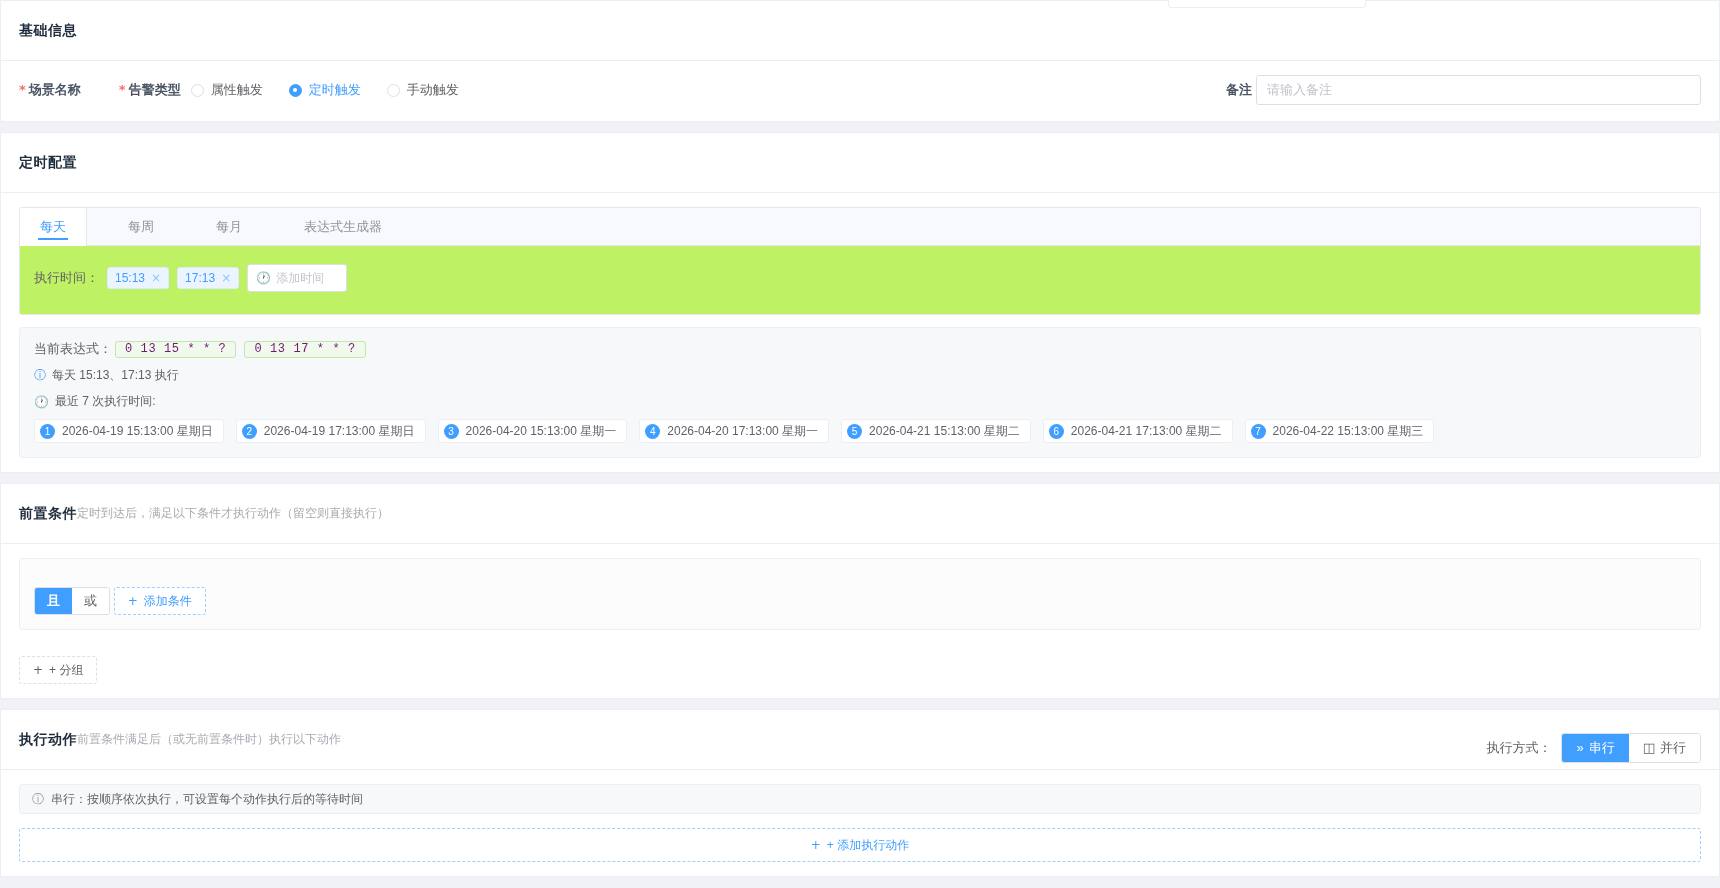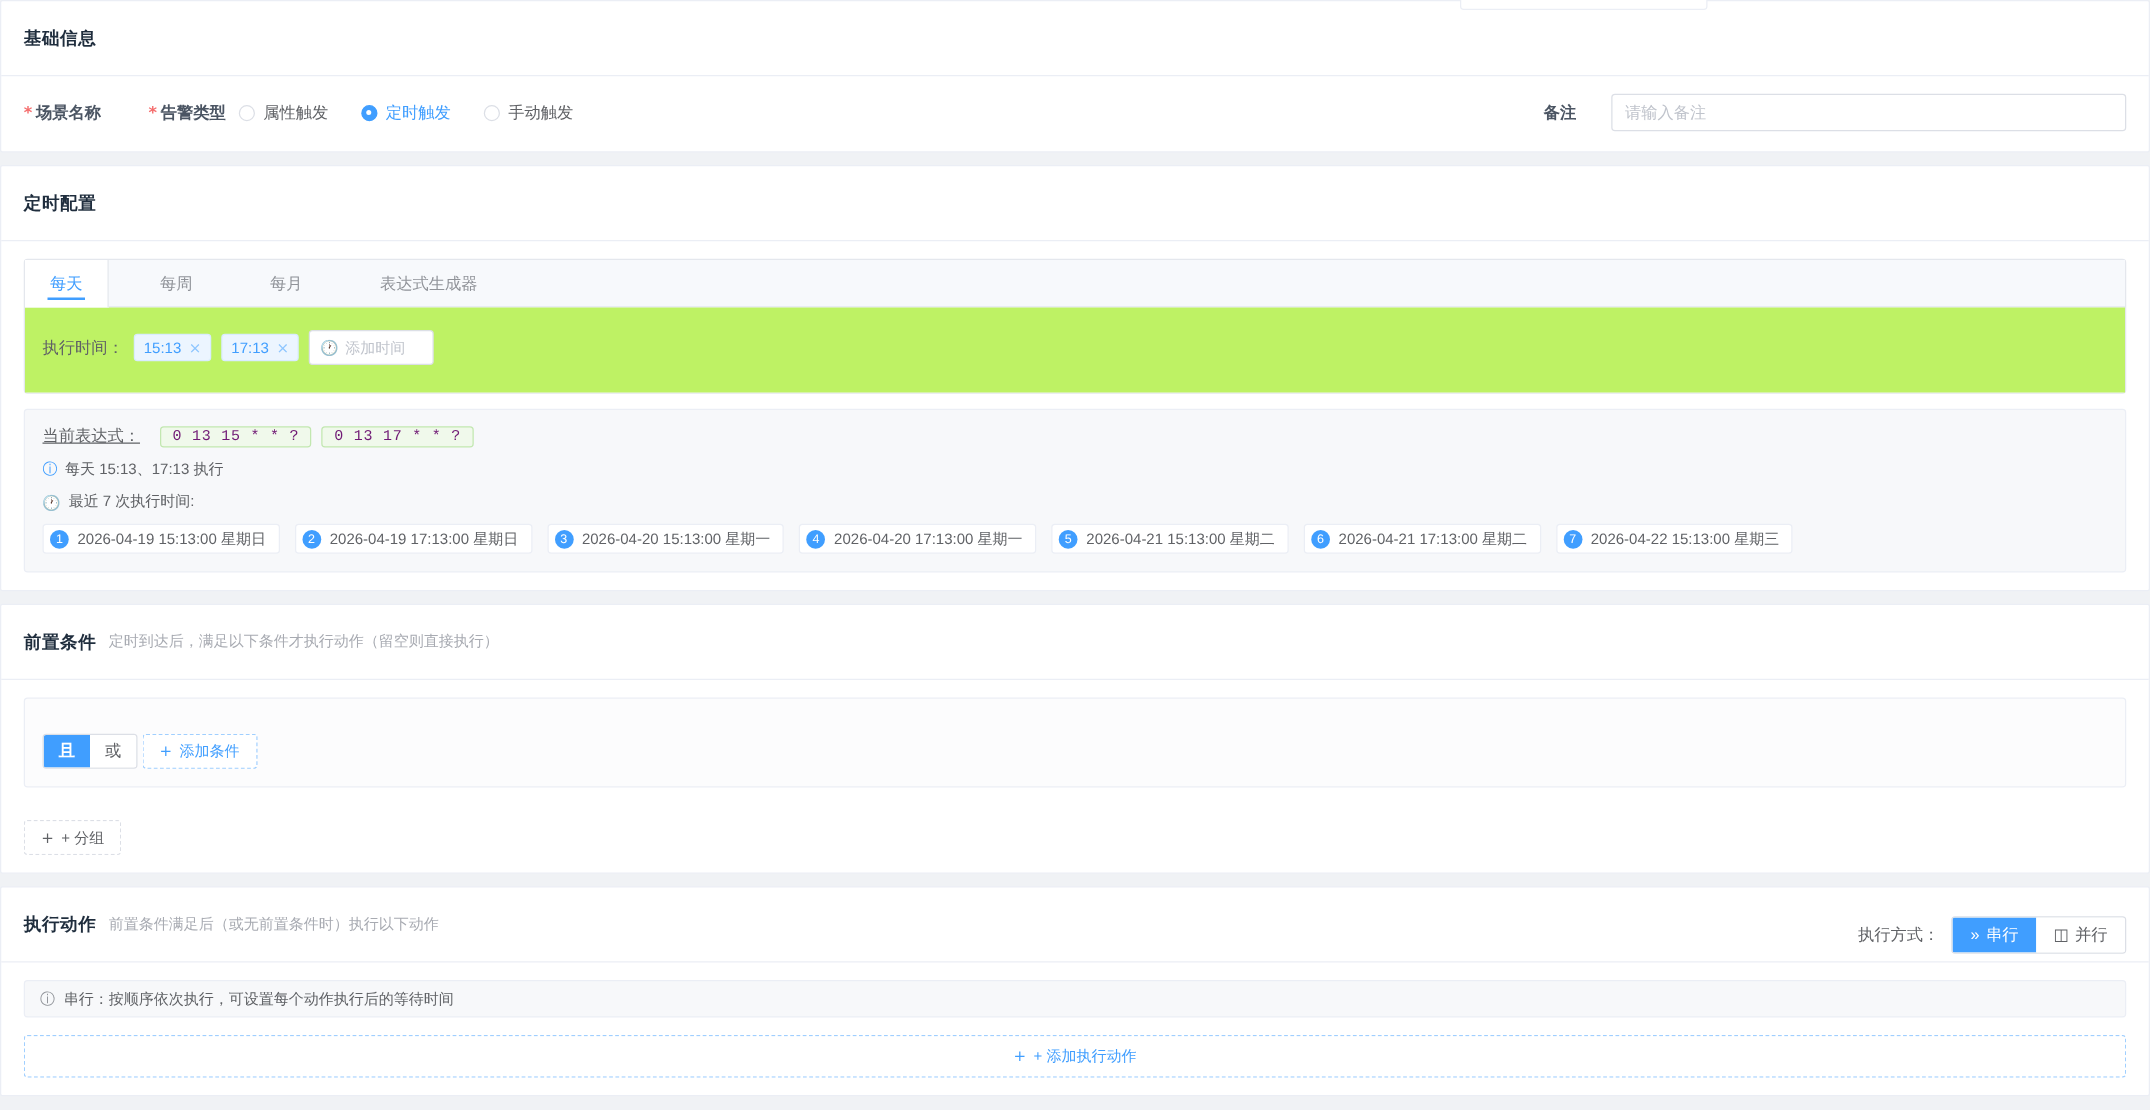--- a/index.html
+++ b/index.html
@@ -30,21 +30,20 @@
   }
   .card-title {
     font-size: 14px;
     font-weight: bold;
     color: #1f2d3d;
     letter-spacing: .5px;
   }
   .card-sub {
     font-size: 12px;
     color: #a8abb2;
-    margin-left: 10px;
     font-weight: normal;
   }
   .card-body { padding: 14px 18px; }
 
   
   #basic-row {
     display: flex;
     align-items: center;
     padding: 14px 18px 16px 18px;
   }
@@ -60,21 +59,21 @@
     border: 1px solid #dcdfe6;
     border-radius: 3px;
     background: #fff;
     display: flex;
     align-items: center;
     padding: 0 10px;
     font-size: 13px;
     color: #c0c4cc;
   }
   #scene-name-input { width: 412px; margin-left: 12px; }
-  #remark-input { width: 412px; margin-left: 28px; }
+  #remark-input { width: 445px; margin-left: 4px; }
 
   .radio-group { display: flex; align-items: center; margin-left: 10px; }
   .radio {
     display: flex; align-items: center;
     margin-right: 26px;
     font-size: 13px;
     color: #606266;
     cursor: pointer;
     justify-content: space-between;
   }
@@ -179,21 +178,21 @@
 
   
   #expr-panel {
     margin-top: 12px;
     background: #f7f8fa;
     border: 1px solid #ebeef5;
     border-radius: 3px;
     padding: 12px 14px 14px 14px;
   }
   .expr-row { display: flex; align-items: center; }
-  .expr-label { font-size: 13px; color: #606266; margin-right: 16px; text-decoration: underline; }
+  .expr-label { font-size: 13px; color: #606266; margin-right: 3px; }
   .expr-tag {
     display: inline-flex; align-items: center;
     height: 17px; padding: 0 9px;
     background: #f0f9eb;
     border: 1px solid #c2e7b0;
     border-radius: 3px;
     color: #701a75;
     font-size: 12px;
     font-family: "Liberation Mono", "DejaVu Sans Mono", monospace;
     margin-right: 8px;

